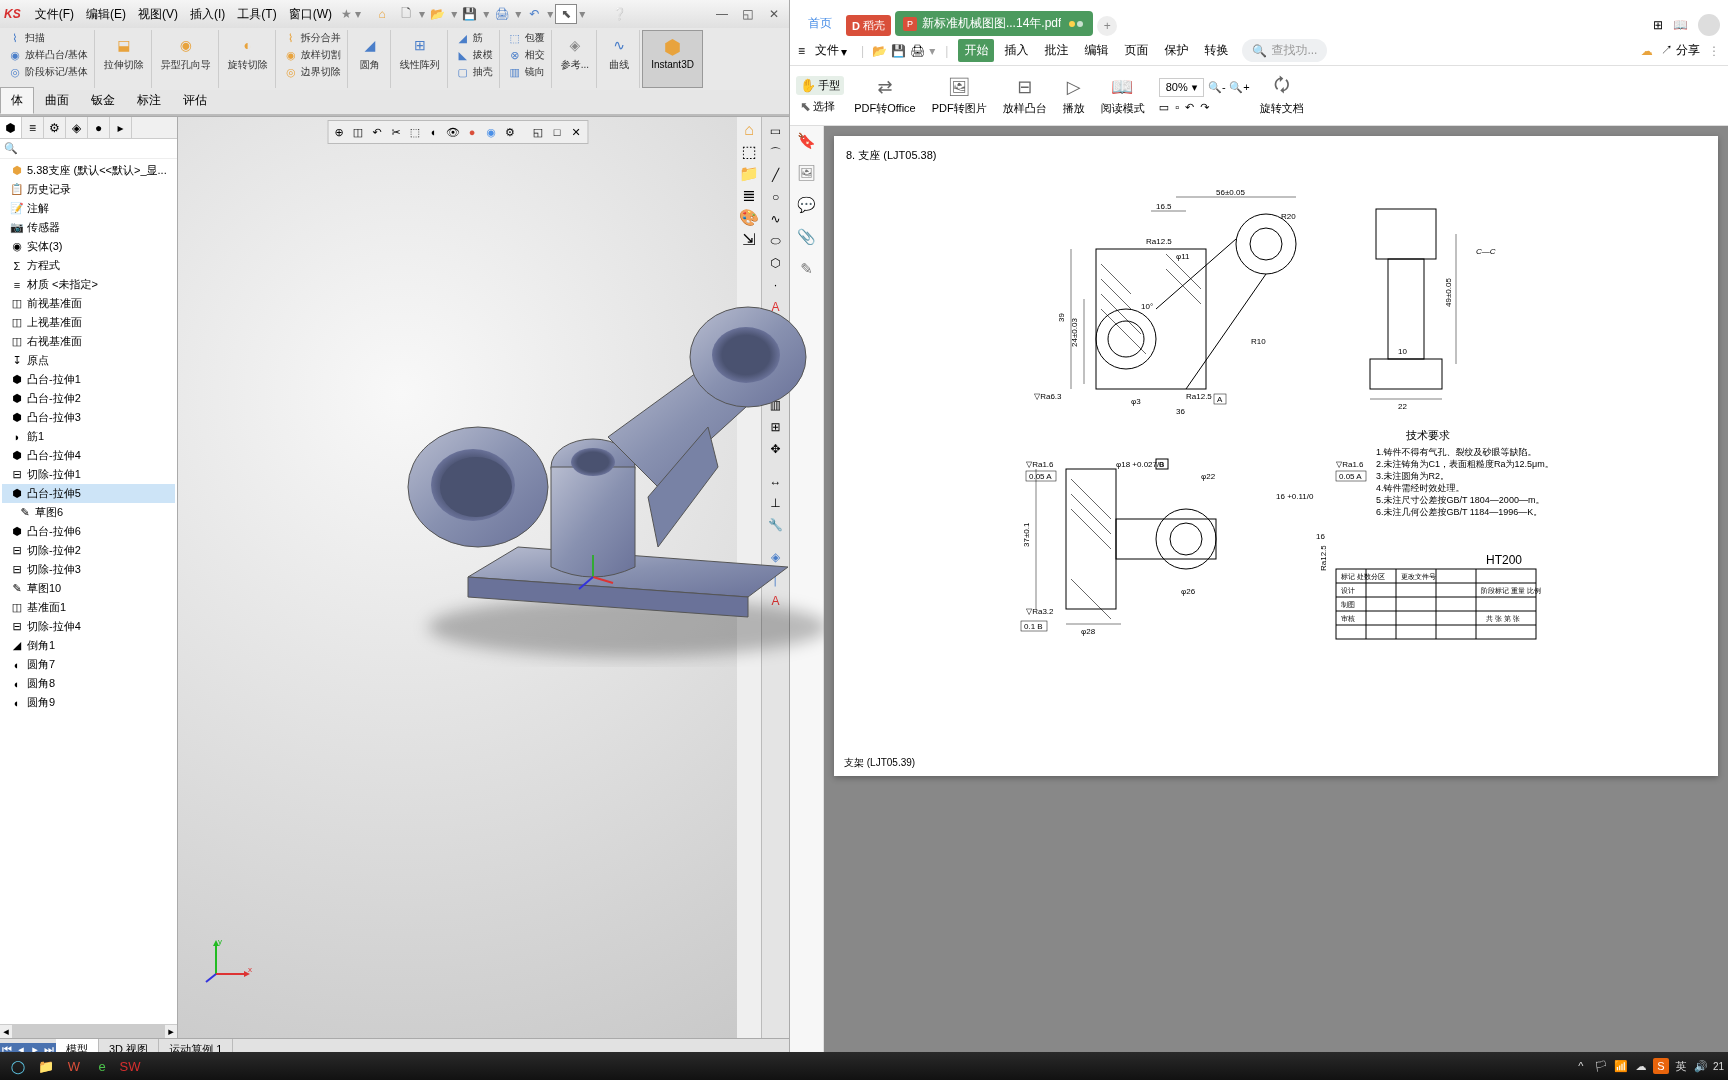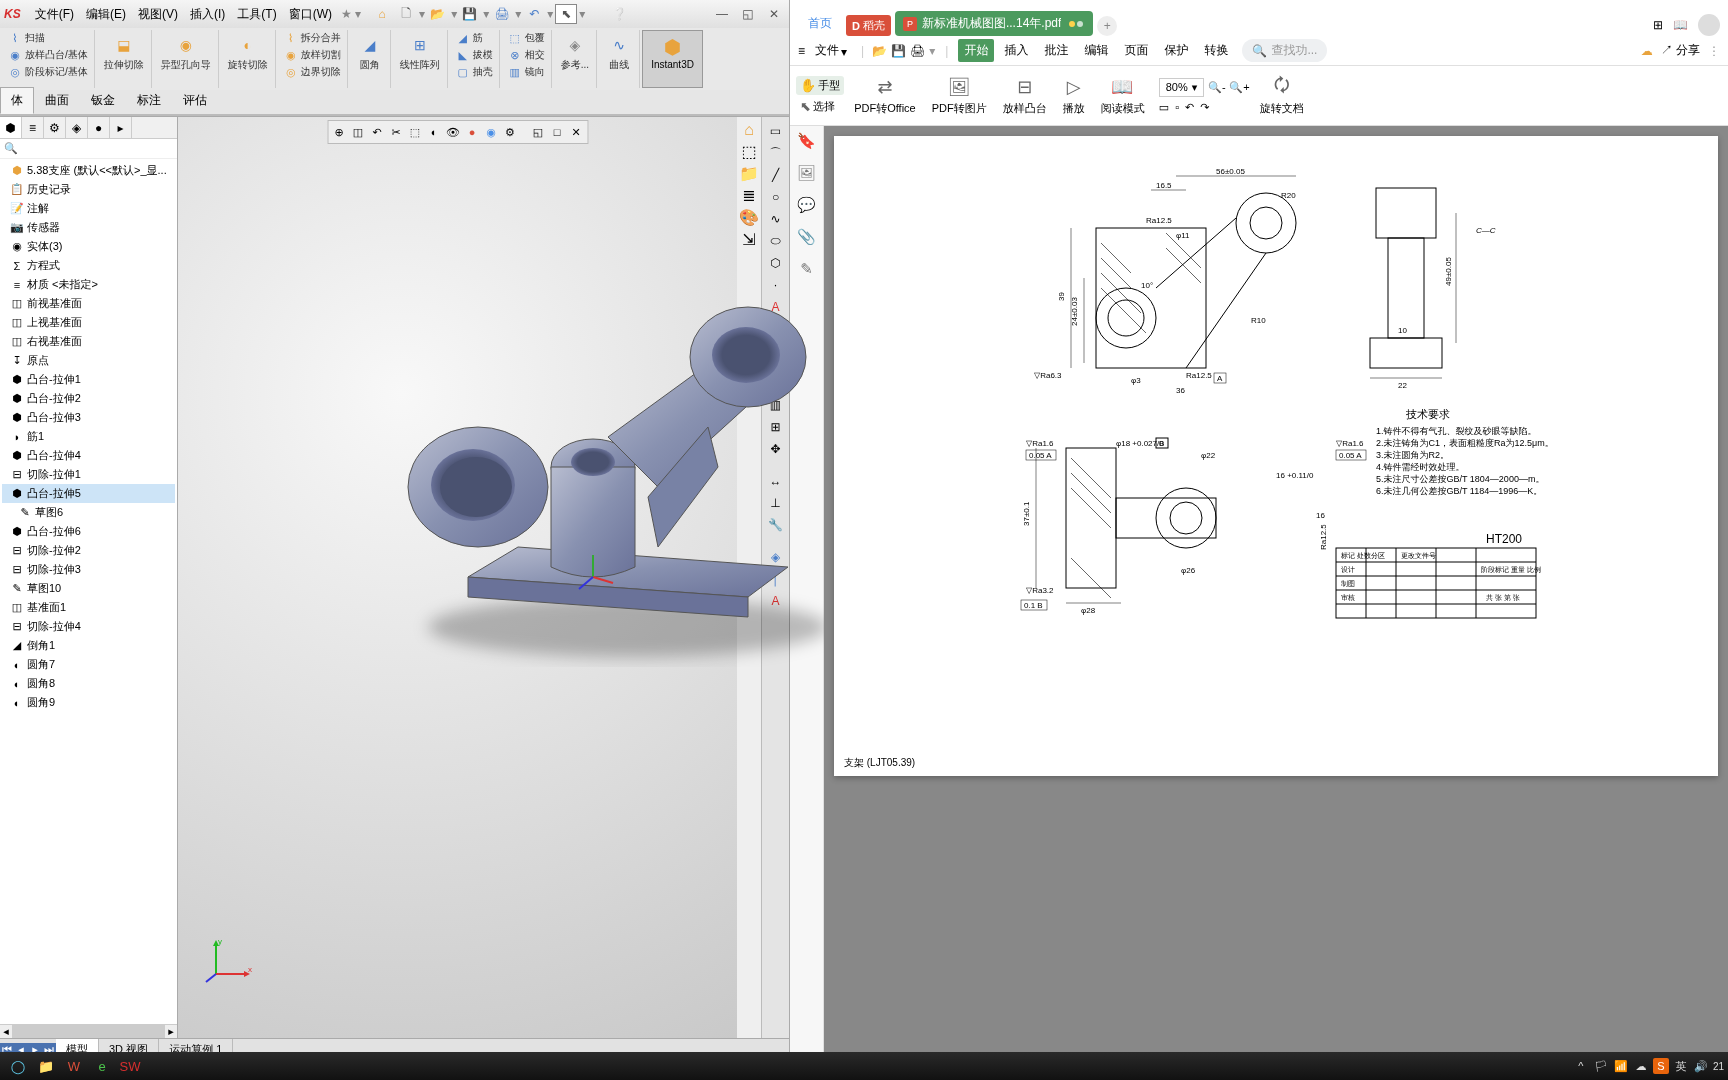--- a/index.html
+++ b/index.html
@@ -629,20 +629,21 @@
   <div class="wps-body">
     <div class="wps-leftbar">
       <span class="i">🔖</span>
       <span class="i">🖼</span>
       <span class="i">💬</span>
       <span class="i">📎</span>
       <span class="i">✎</span>
     </div>
     <div class="wps-pdf-view">
       <div class="wps-page">
+        <div style="font-size:11px;margin-bottom:6px">8. 支座 (LJT05.38)</div>
         
         
         <svg width="100%" height="560" viewBox="0 0 540 560">
           <g stroke="#000" stroke-width="1" fill="none" font-family="sans-serif" font-size="8">
 
             <g transform="translate(30,20)">
               <rect x="60" y="60" width="110" height="140"></rect>
               <circle cx="90" cy="150" r="30"></circle>
               <circle cx="90" cy="150" r="18"></circle>
               <circle cx="230" cy="55" r="30"></circle>

